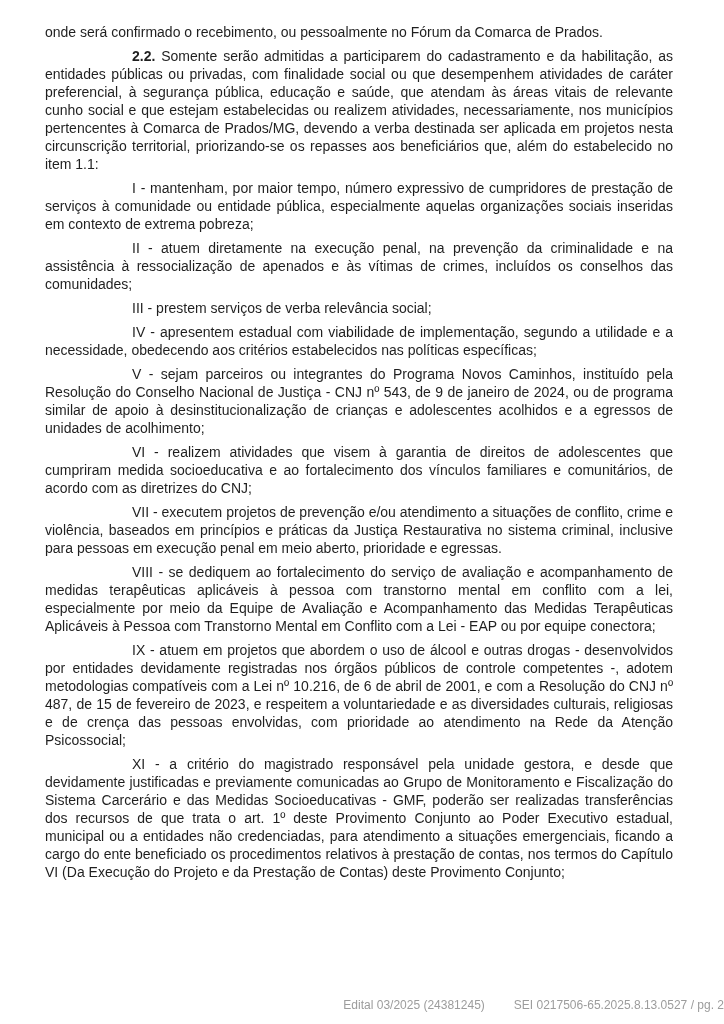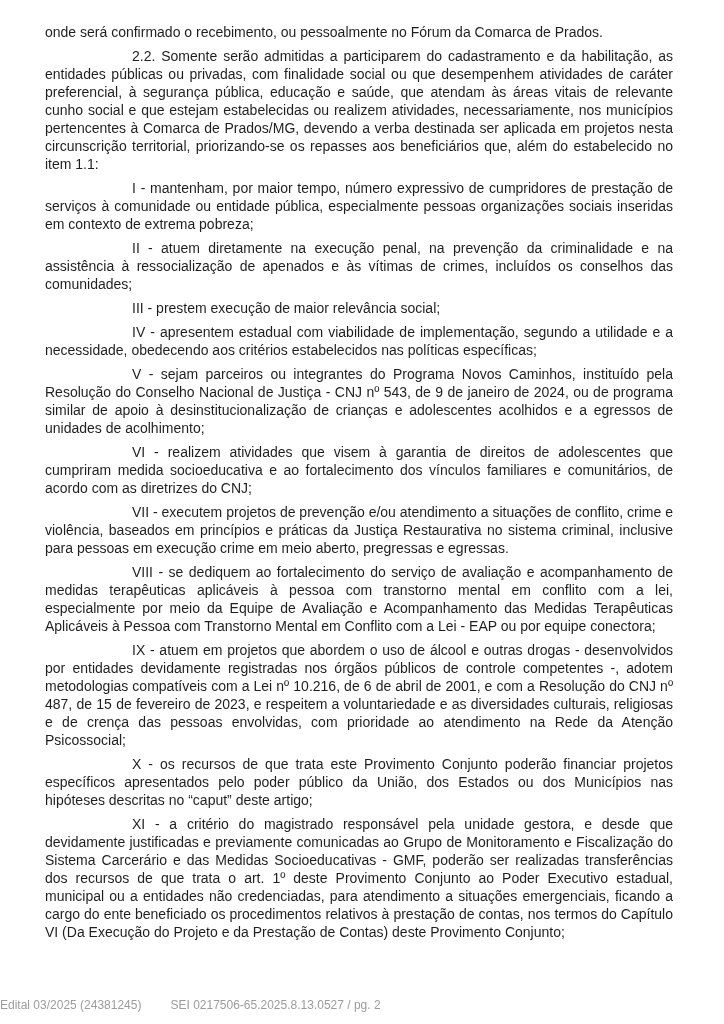--- a/index.html
+++ b/index.html
@@ -27,66 +27,65 @@
     font-size: 14px;
     line-height: 18px;
     text-align: justify;
     text-indent: 87px;
     color: #1f1f1f;
   }
   .para.continuation {
     text-indent: 0;
   }
   .para strong {
-    font-weight: normal;
+    font-weight: bold;
   }
   .footer {
     position: absolute;
     left: 0;
     right: 0;
     top: 998px;
     display: flex;
-    justify-content: flex-start;
+    justify-content: flex-end;
     gap: 29px;
     font-size: 12px;
     line-height: 14px;
     color: #9c9c9c;
     font-family: "Liberation Sans", sans-serif;
   }
 </style>
 </head>
 <body>
 
 <div class="page">
 
   <div class="content">
 
     <p class="para continuation">onde será confirmado o recebimento, ou pessoalmente no Fórum da Comarca de Prados.</p>
 
     <p class="para"><strong>2.2.</strong> <span>Somente serão admitidas a participarem do cadastramento e da habilitação, as entidades públicas ou privadas, com finalidade social ou que desempenhem atividades de caráter preferencial, à segurança pública, educação e saúde, que atendam às áreas vitais de relevante cunho social e que estejam estabelecidas ou realizem atividades, necessariamente, nos municípios pertencentes à Comarca de Prados/MG, devendo a verba destinada ser aplicada em projetos nesta circunscrição territorial, priorizando-se os repasses aos beneficiários que, além do estabelecido no item 1.1:</span></p>
 
-    <p class="para">I - mantenham, por maior tempo, número expressivo de cumpridores de prestação de serviços à comunidade ou entidade pública, especialmente pessoas organizações sociais inseridas em contexto de extrema pobreza;</p>
+    <p class="para">I - mantenham, por maior tempo, número expressivo de cumpridores de prestação de serviços à comunidade ou entidade pública, especialmente aquelas organizações sociais inseridas em contexto de extrema pobreza;</p>
 
     <p class="para">II - atuem diretamente na execução penal, na prevenção da criminalidade e na assistência à ressocialização de apenados e às vítimas de crimes, incluídos os conselhos das comunidades;</p>
 
-    <p class="para">III - prestem execução de maior relevância social;</p>
+    <p class="para">III - prestem serviços de verba relevância social;</p>
 
     <p class="para">IV - apresentem estadual com viabilidade de implementação, segundo a utilidade e a necessidade, obedecendo aos critérios estabelecidos nas políticas específicas;</p>
 
     <p class="para">V - sejam parceiros ou integrantes do Programa Novos Caminhos, instituído pela Resolução do Conselho Nacional de Justiça - CNJ nº 543, de 9 de janeiro de 2024, ou de programa similar de apoio à desinstitucionalização de crianças e adolescentes acolhidos e a egressos de unidades de acolhimento;</p>
 
     <p class="para">VI - realizem atividades que visem à garantia de direitos de adolescentes que cumpriram medida socioeducativa e ao fortalecimento dos vínculos familiares e comunitários, de acordo com as diretrizes do CNJ;</p>
 
-    <p class="para">VII - executem projetos de prevenção e/ou atendimento a situações de conflito, crime e violência, baseados em princípios e práticas da Justiça Restaurativa no sistema criminal, inclusive para pessoas em execução crime em meio aberto, pregressas e egressas.</p>
+    <p class="para">VII - executem projetos de prevenção e/ou atendimento a situações de conflito, crime e violência, baseados em princípios e práticas da Justiça Restaurativa no sistema criminal, inclusive para pessoas em execução penal em meio aberto, prioridade e egressas.</p>
 
     <p class="para">VIII - se dediquem ao fortalecimento do serviço de avaliação e acompanhamento de medidas terapêuticas aplicáveis à pessoa com transtorno mental em conflito com a lei, especialmente por meio da Equipe de Avaliação e Acompanhamento das Medidas Terapêuticas Aplicáveis à Pessoa com Transtorno Mental em Conflito com a Lei - EAP ou por equipe conectora;</p>
 
     <p class="para">IX - atuem em projetos que abordem o uso de álcool e outras drogas - desenvolvidos por entidades devidamente registradas nos órgãos públicos de controle competentes -, adotem metodologias compatíveis com a Lei nº 10.216, de 6 de abril de 2001, e com a Resolução do CNJ nº 487, de 15 de fevereiro de 2023, e respeitem a voluntariedade e as diversidades culturais, religiosas e de crença das pessoas envolvidas, com prioridade ao atendimento na Rede da Atenção Psicossocial;</p>
 
-    <p class="para">X - os recursos de que trata este Provimento Conjunto poderão financiar projetos específicos apresentados pelo poder público da União, dos Estados ou dos Municípios nas hipóteses descritas no “caput” deste artigo;</p>
 
     <p class="para">XI - a critério do magistrado responsável pela unidade gestora, e desde que devidamente justificadas e previamente comunicadas ao Grupo de Monitoramento e Fiscalização do Sistema Carcerário e das Medidas Socioeducativas - GMF, poderão ser realizadas transferências dos recursos de que trata o art. 1º deste Provimento Conjunto ao Poder Executivo estadual, municipal ou a entidades não credenciadas, para atendimento a situações emergenciais, ficando a cargo do ente beneficiado os procedimentos relativos à prestação de contas, nos termos do Capítulo VI (Da Execução do Projeto e da Prestação de Contas) deste Provimento Conjunto;</p>
 
   </div>
 
   <div class="footer">
     <span>Edital 03/2025 (24381245)</span>
     <span>SEI 0217506-65.2025.8.13.0527 / pg. 2</span>
   </div>
 

